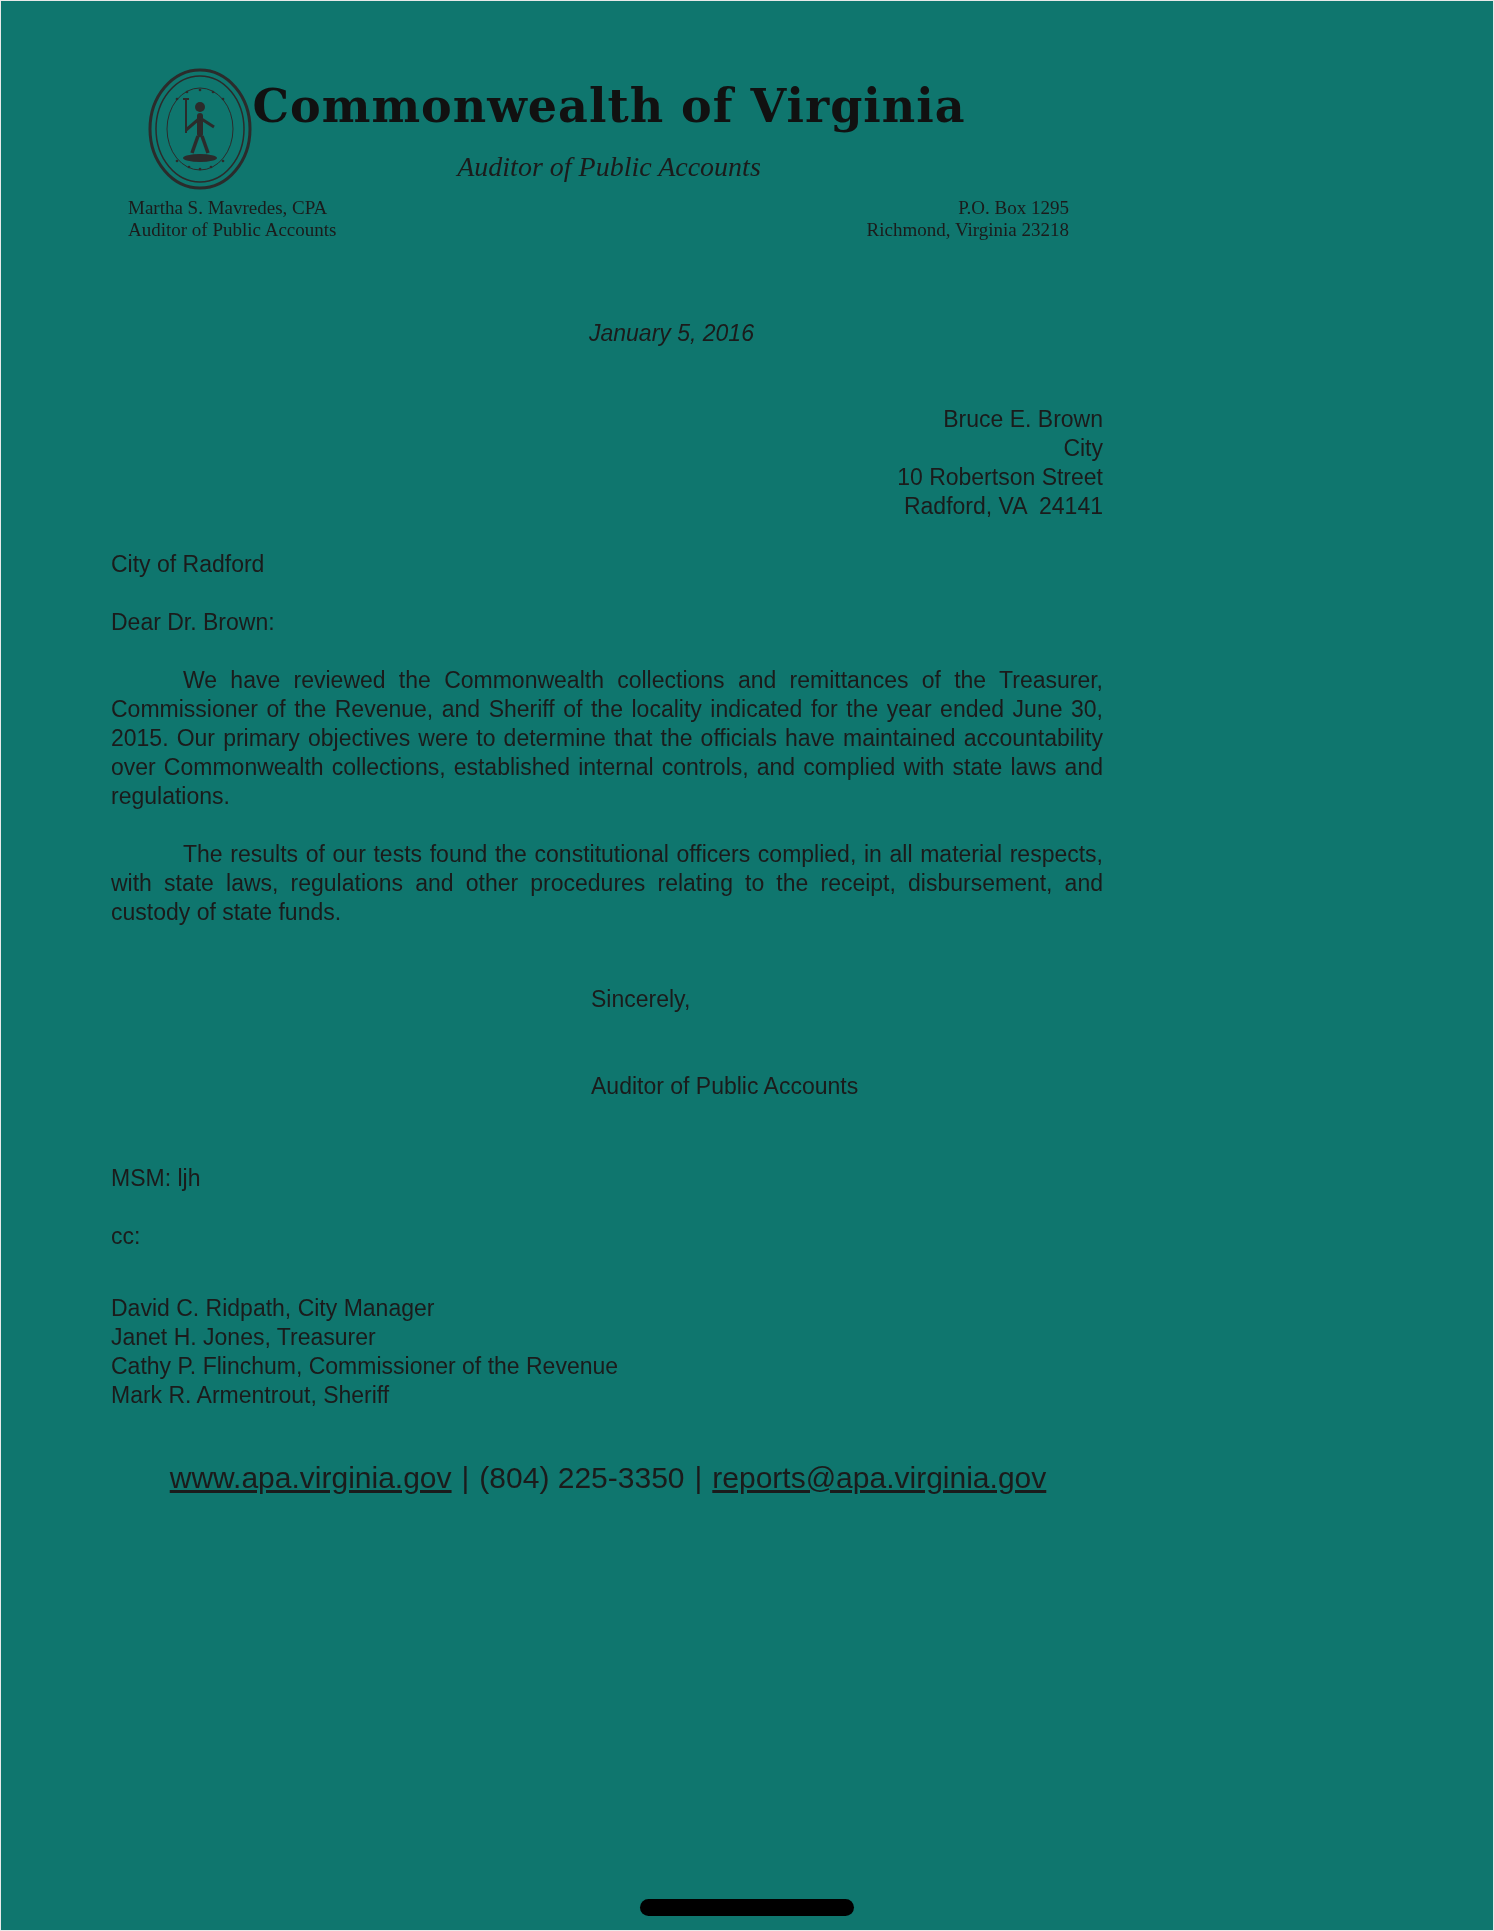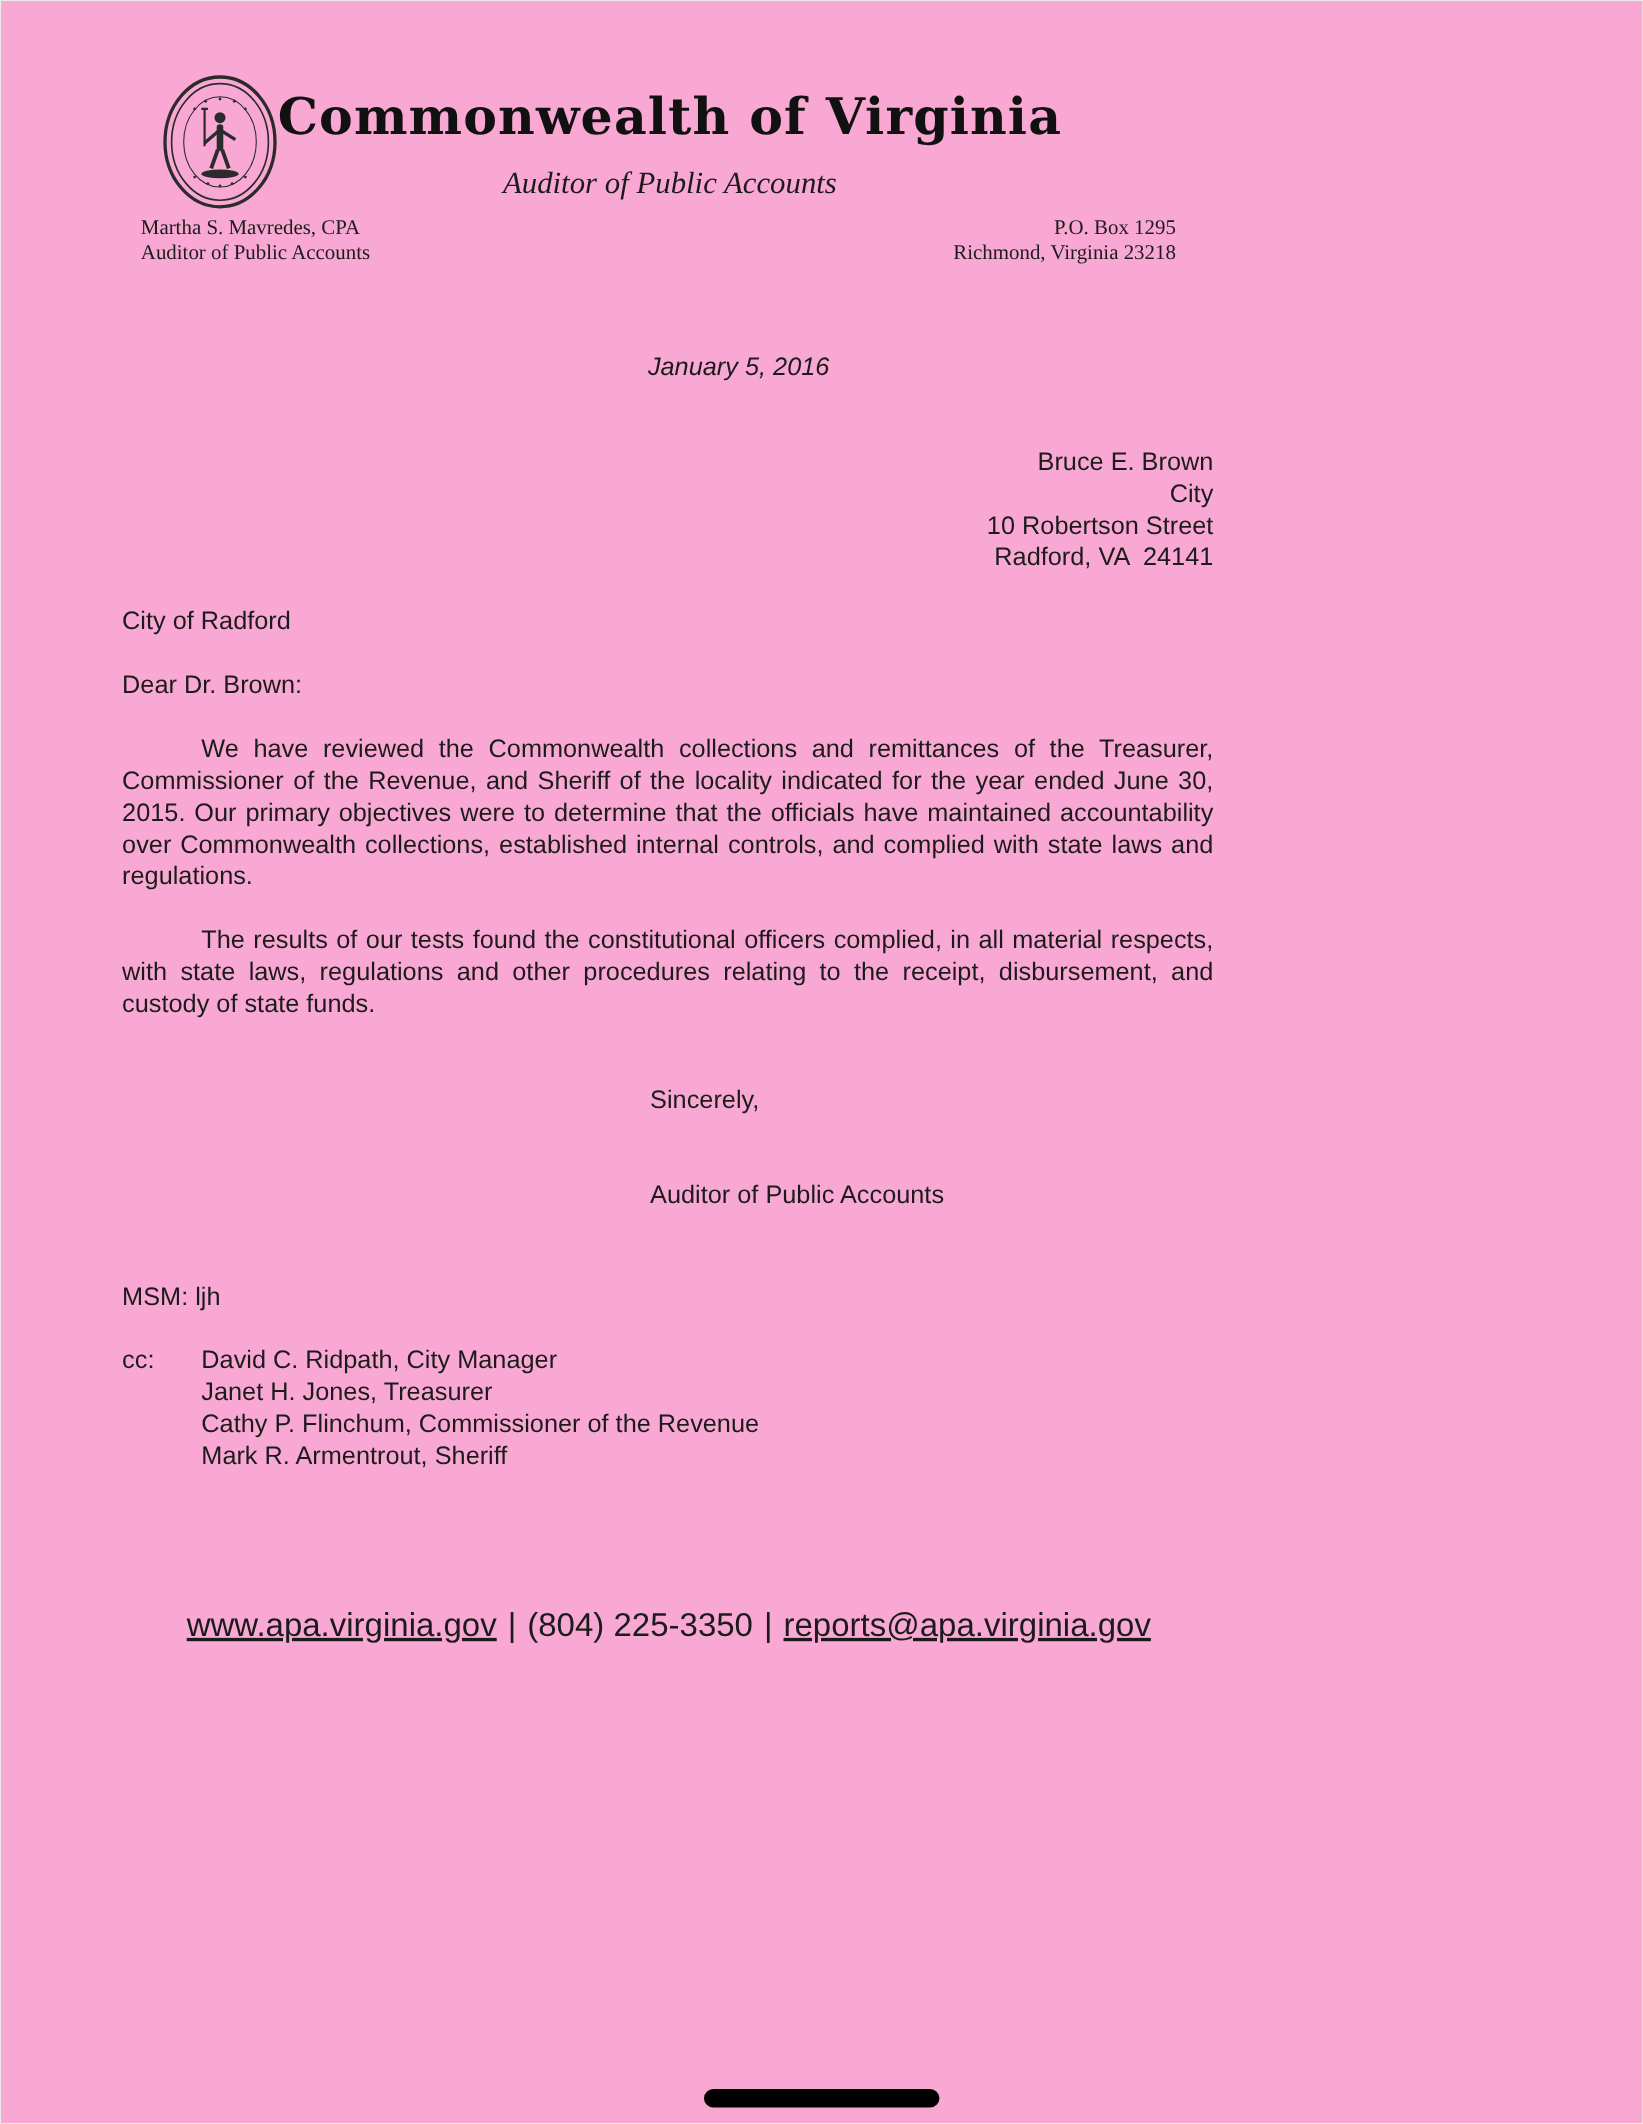--- a/index.html
+++ b/index.html
@@ -7,21 +7,21 @@
   body {
     font-family: "Liberation Sans", sans-serif;
     color: #1b1b1b;
     -webkit-font-smoothing: antialiased;
   }
   .page {
     position: relative;
     width: 1494px;
     height: 1931px;
     margin: 0 auto;
-    background: #f9a8d4;
+    background: #0f766e;
     border: 1px solid #e9e9e9;
     overflow: hidden;
   }
 
   
   .seal {
     position: absolute;
     left: 146px;
     top: 66px;
     width: 106px;
@@ -84,21 +84,21 @@
   .locality { margin-top: 29px; }
   .salutation { margin-top: 29px; }
   .para {
     margin-top: 29px;
     text-align: justify;
     text-indent: 72px;
   }
   .closing { margin-top: 58px; margin-left: 480px; }
   .signature-title { margin-top: 58px; margin-left: 480px; }
   .reference { margin-top: 63px; }
-  .cc-block { margin-top: 29px; display: flex; }
+  .cc-block { margin-top: 29px; display: flex; flex-direction: column; }
   .cc-label { width: 72px; flex: 0 0 72px; }
   .cc-list div { white-space: pre-wrap; }
 
   
   .footer {
     position: absolute;
     left: 110px;
     top: 1462px;
     width: 994px;
     text-align: center;

